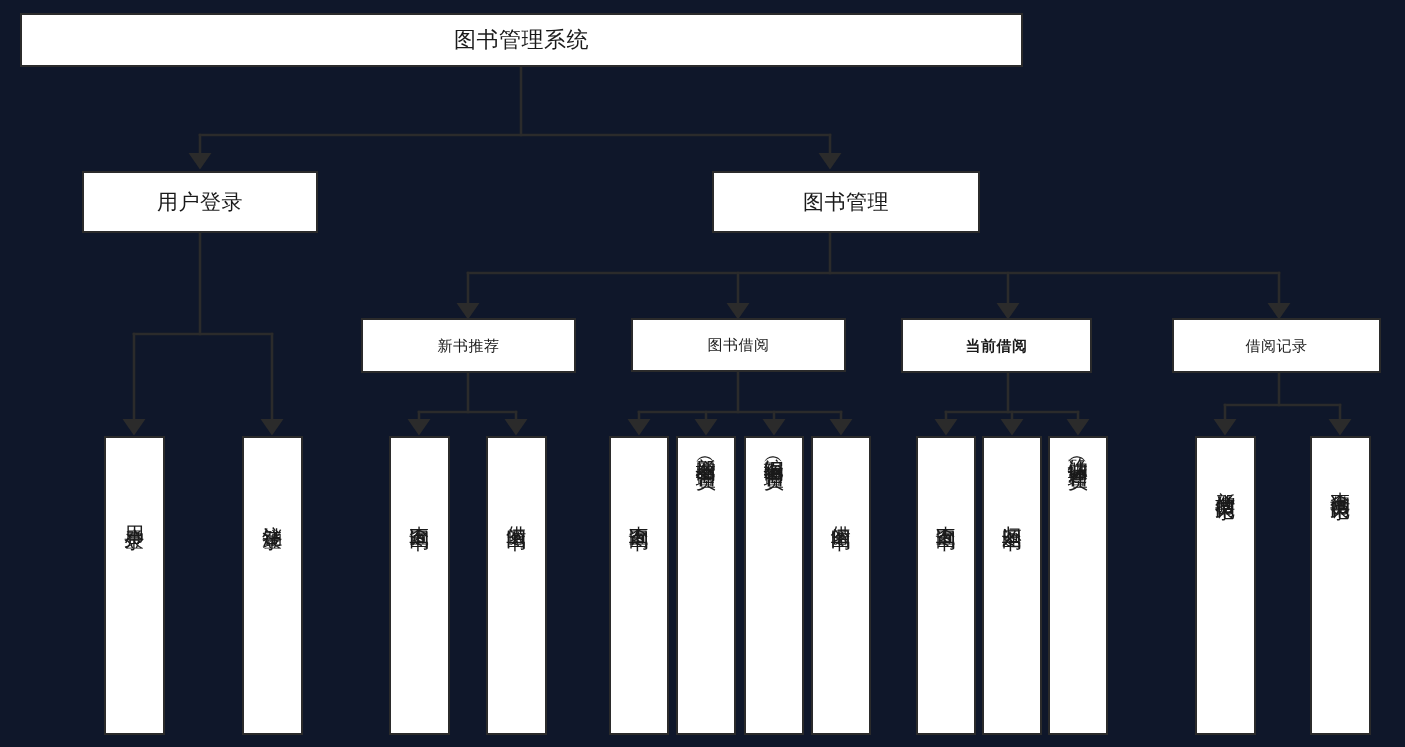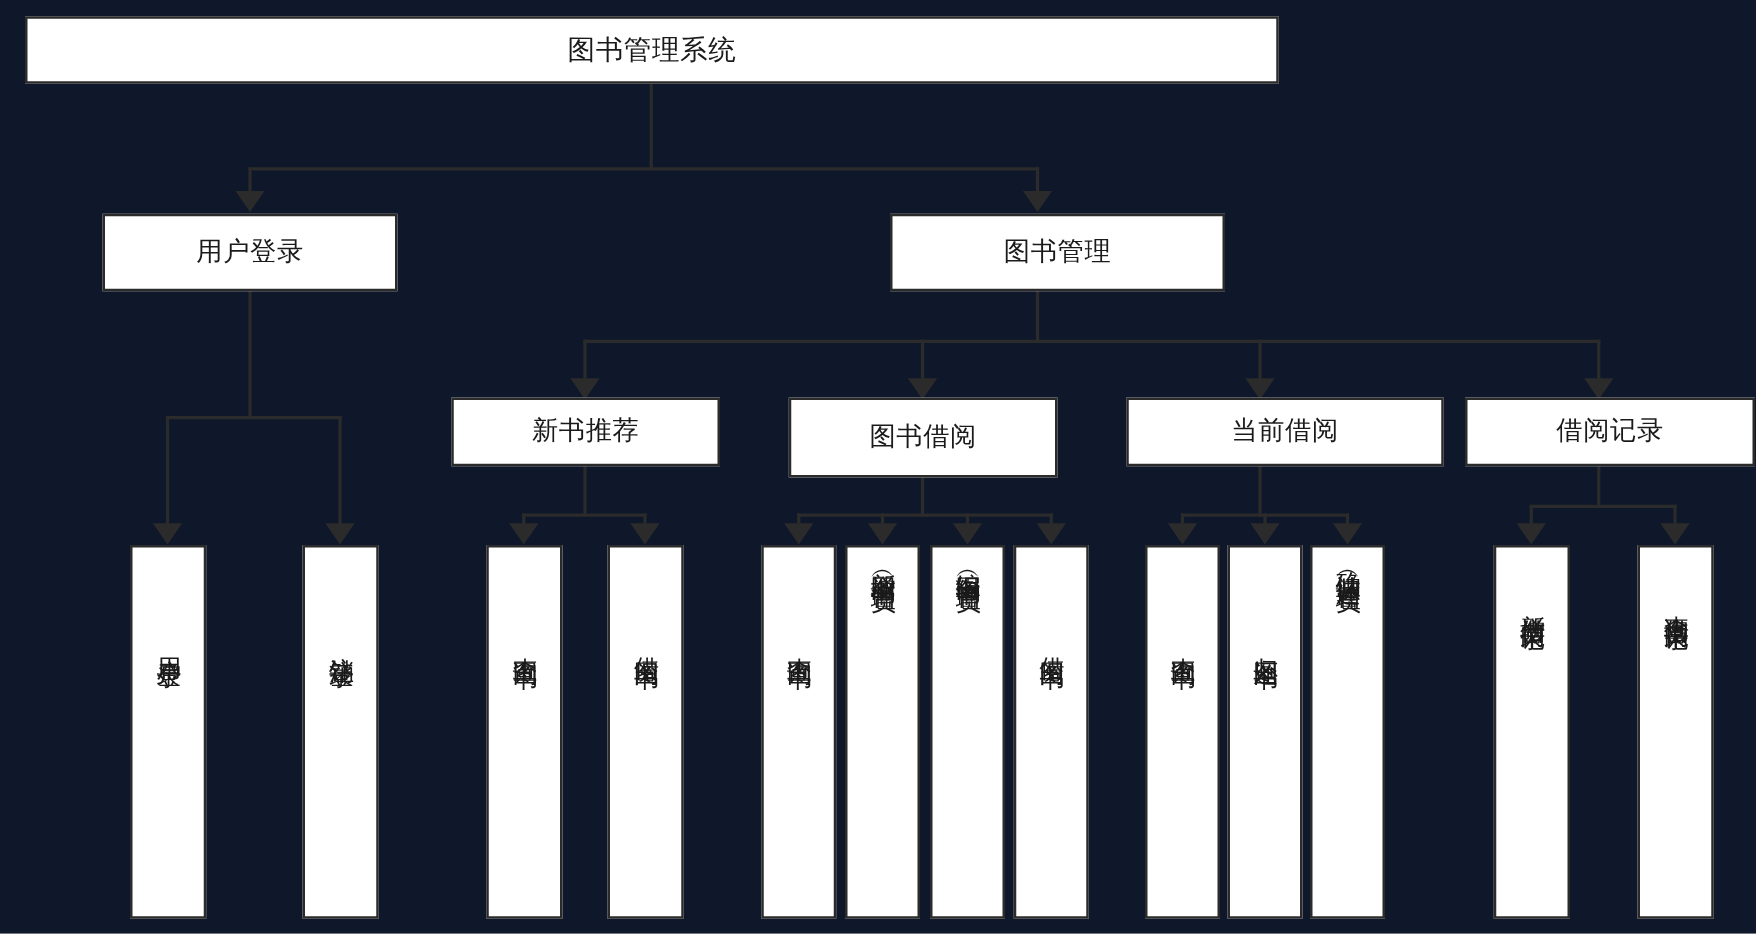--- a/index.html
+++ b/index.html
@@ -38,21 +38,21 @@
   .node-label {
     color: #1a1a1a;
     font-size: 21px;
     line-height: 1.18;
     letter-spacing: 0.5px;
     text-align: center;
     white-space: nowrap;
   }
   .node.root .node-label { font-size: 22px; }
   .node.level2 .node-label { font-size: 21px; }
-  .node.level3 .node-label { font-size: 21px; }
+  .node.level3 .node-label { font-size: 15px; }
   .node.leaf {
     align-items: flex-start;
     justify-content: center;
     padding-top: 6px;
   }
   .node.leaf .node-label {
     writing-mode: vertical-rl;
     text-orientation: upright;
     font-size: 20px;
     line-height: 1.32;
@@ -140,29 +140,29 @@
   </div>
 
   <div class="node level2" style="left:712px; top:171px; width:268px; height:62px;">
     <span class="node-label">图书管理</span>
   </div>
 
   <div class="node level3" style="left:361px; top:318px; width:215px; height:55px;">
     <span class="node-label">新书推荐</span>
   </div>
 
-  <div class="node level3" style="left:631px; top:318px; width:215px; height:64px;">
+  <div class="node level3" style="left:631px; top:318px; width:215px; height:54px;">
     <span class="node-label">图书借阅</span>
   </div>
 
-  <div class="node level3" style="left:901px; top:318px; width:254px; height:55px;">
+  <div class="node level3" style="left:901px; top:318px; width:191px; height:55px;font-weight:bold;">
     <span class="node-label">当前借阅</span>
   </div>
 
-  <div class="node level3" style="left:1172px; top:318px; width:232px; height:55px;">
+  <div class="node level3" style="left:1172px; top:318px; width:209px; height:55px;">
     <span class="node-label">借阅记录</span>
   </div>
 
   <div class="node leaf" style="left:104px; top:436px; width:61px; height:299px; padding-top:72px;">
     <span class="node-label">用户登录</span>
   </div>
 
   <div class="node leaf" style="left:242px; top:436px; width:61px; height:299px; padding-top:72px;">
     <span class="node-label">注销登录</span>
   </div>

